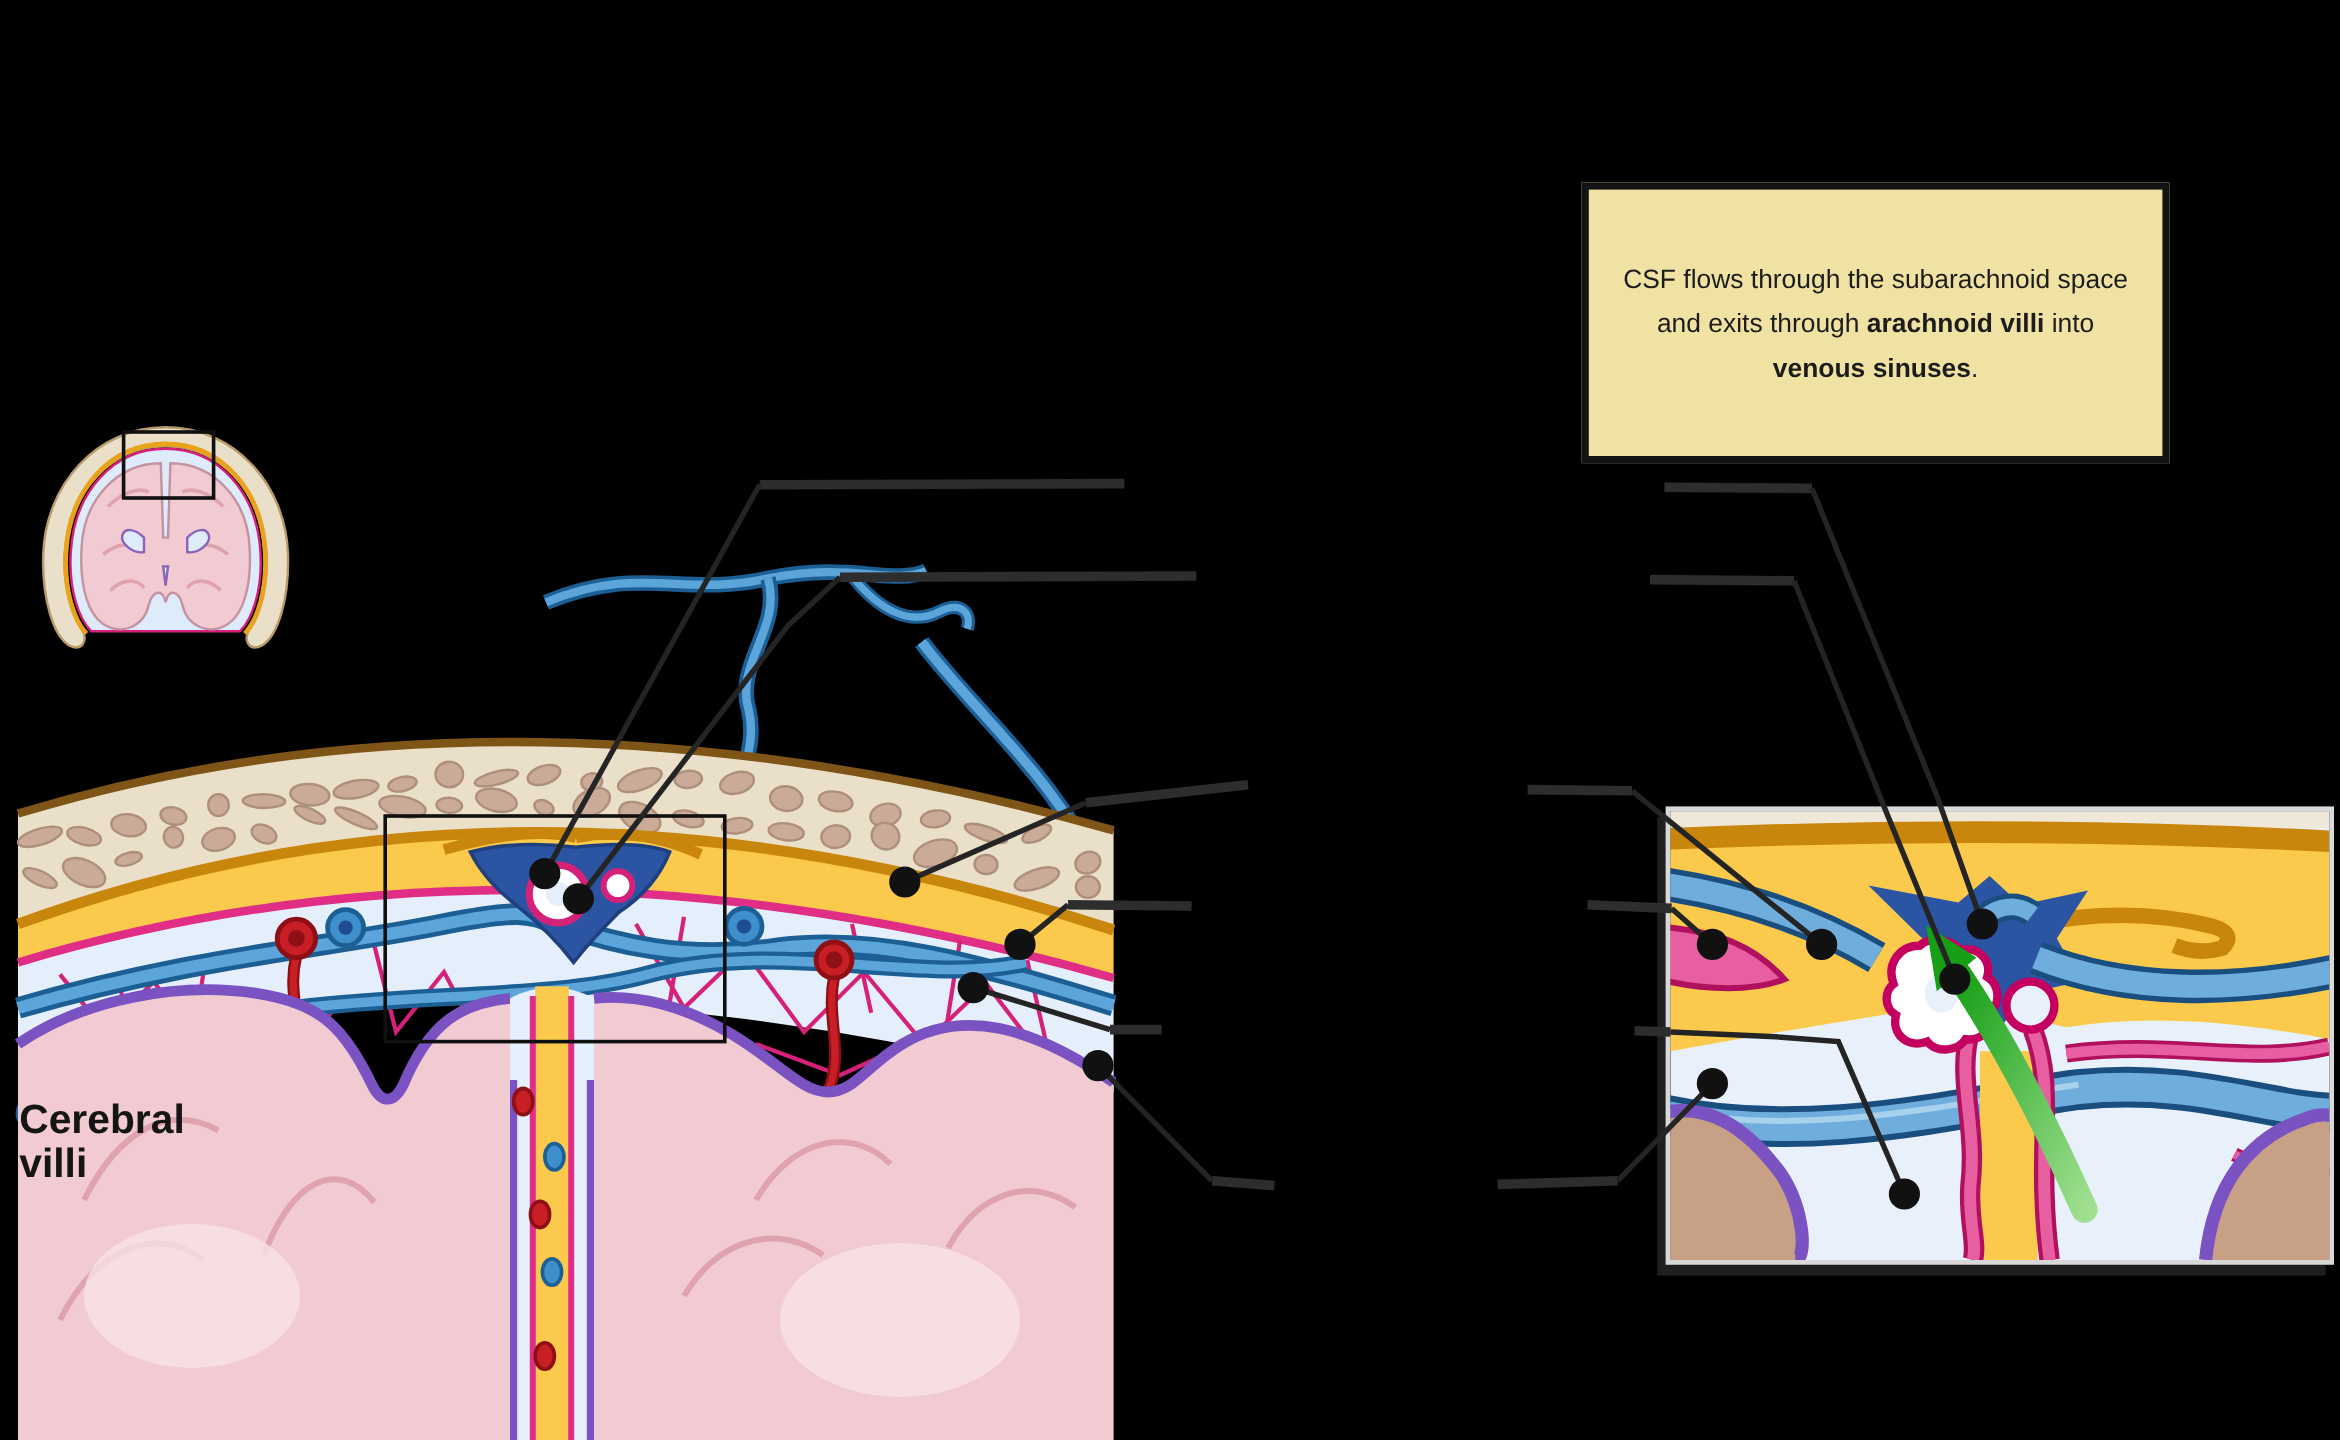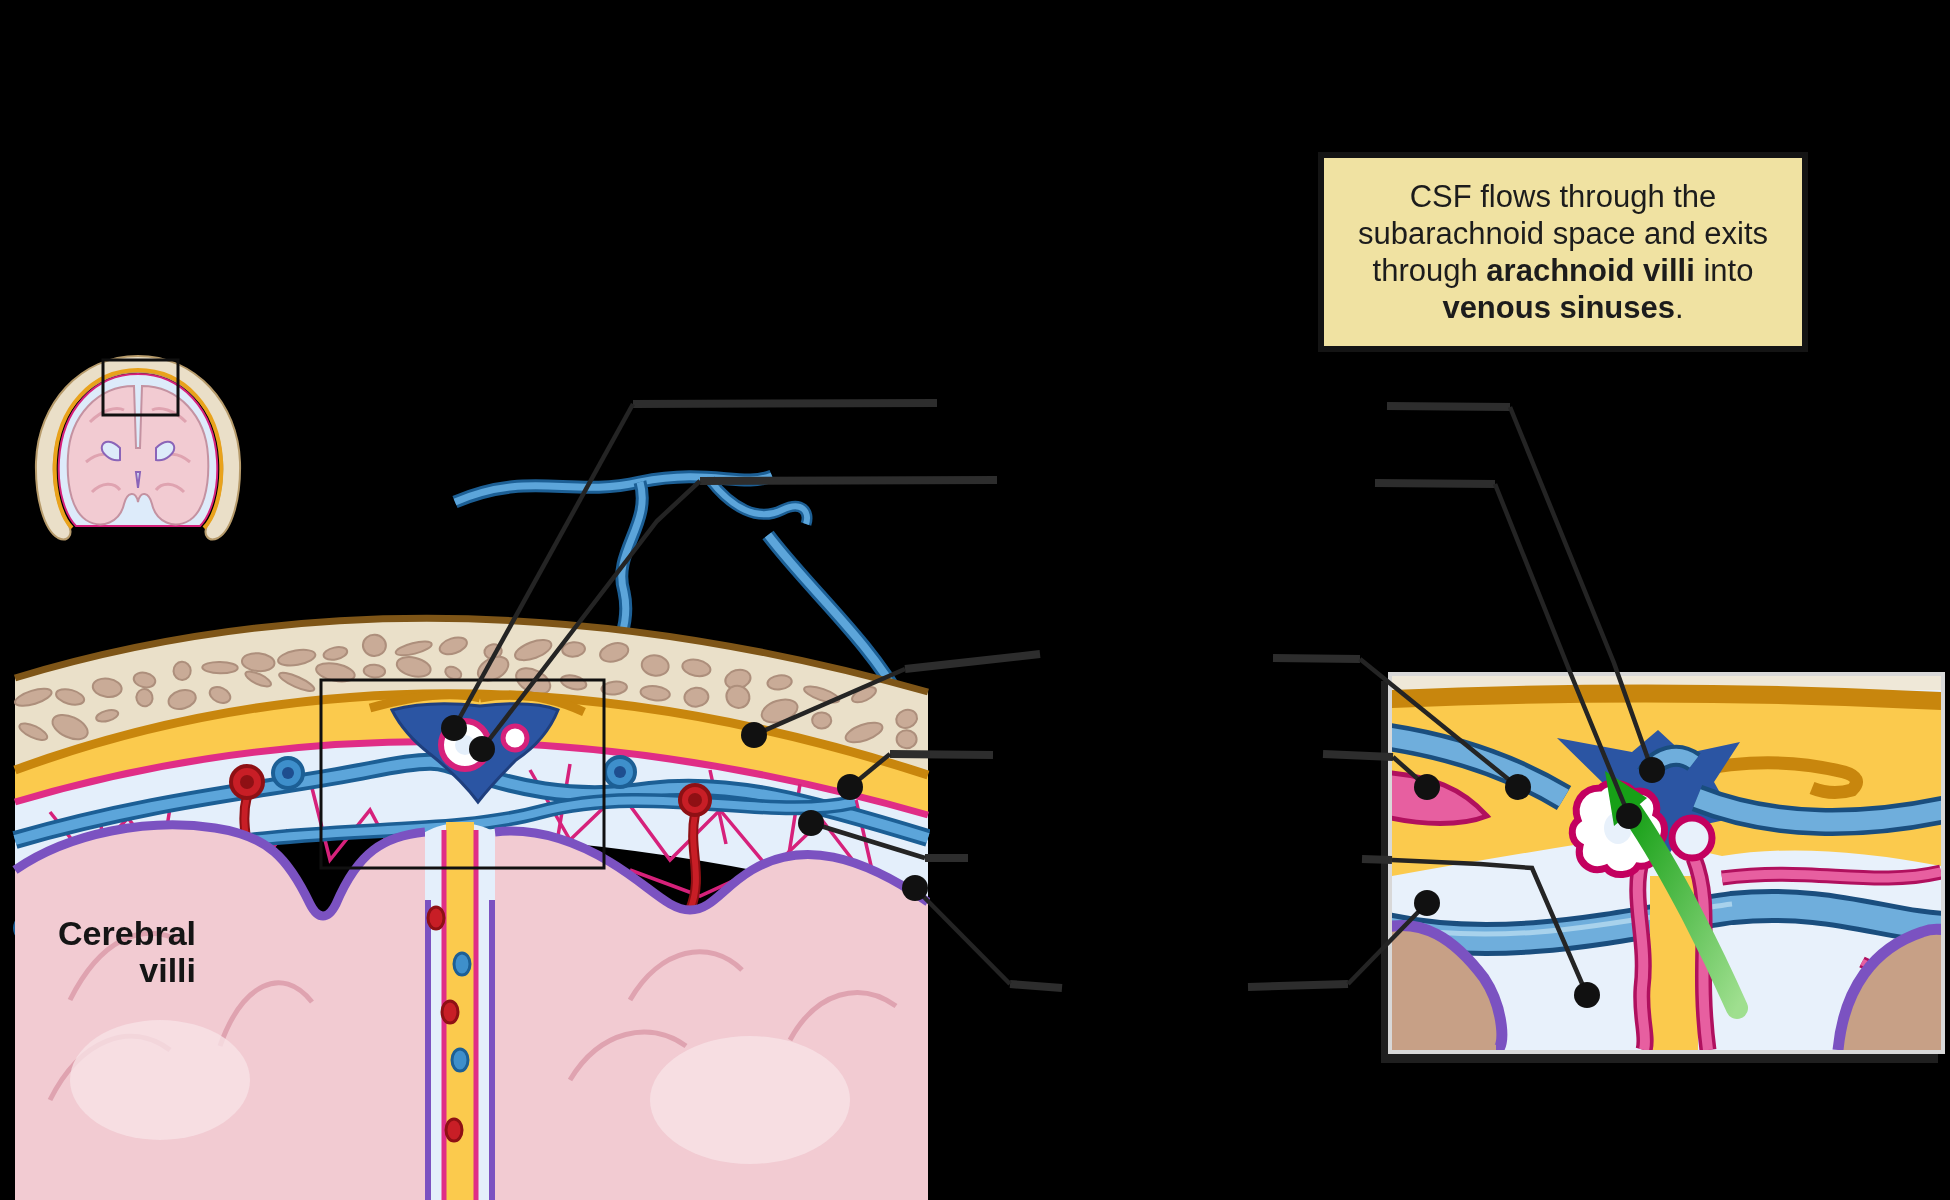--- a/index.html
+++ b/index.html
@@ -3,23 +3,23 @@
 <meta charset="utf-8">
 <style>
   html,body{margin:0;padding:0;background:#000;}
   #canvas{position:relative;width:1950px;height:1200px;background:#000;overflow:hidden;
           font-family:"Liberation Sans", sans-serif;}
   .abs{position:absolute;}
   .callout{background:#F0E2A2;border:6px solid #141414;color:#1C1C1C;
            text-align:center;box-sizing:border-box;display:flex;align-items:center;justify-content:center;}
   .callout .txt{width:100%;}
   #callout-meninges{left:230px;top:130px;width:616px;height:258px;font-size:33px;line-height:37px;padding:10px 26px;}
-  #callout-csf{left:1318px;top:152px;width:490px;height:200px;font-size:31px;line-height:37px;padding:8px 22px;}
+  #callout-csf{left:1318px;top:152px;width:490px;height:234px;font-size:22px;line-height:37px;padding:8px 22px;}
   .callout b{font-weight:700;}
-  #cerebral-cortex-label{left:16px;top:915px;width:180px;text-align:right;color:#151515;
+  #cerebral-cortex-label{left:16px;top:915px;width:180px;text-align:left;color:#151515;
       font-size:34px;line-height:37px;font-weight:700;}
   #right-illustration{left:1388px;top:672px;width:549px;height:374px;border:4px solid #D8D8D8;
       box-sizing:content-box;box-shadow:-7px 9px 0 rgba(110,110,110,.28);}
   svg{display:block;}
 </style>
 </head>
 <body>
 
 <div id="canvas">
 

